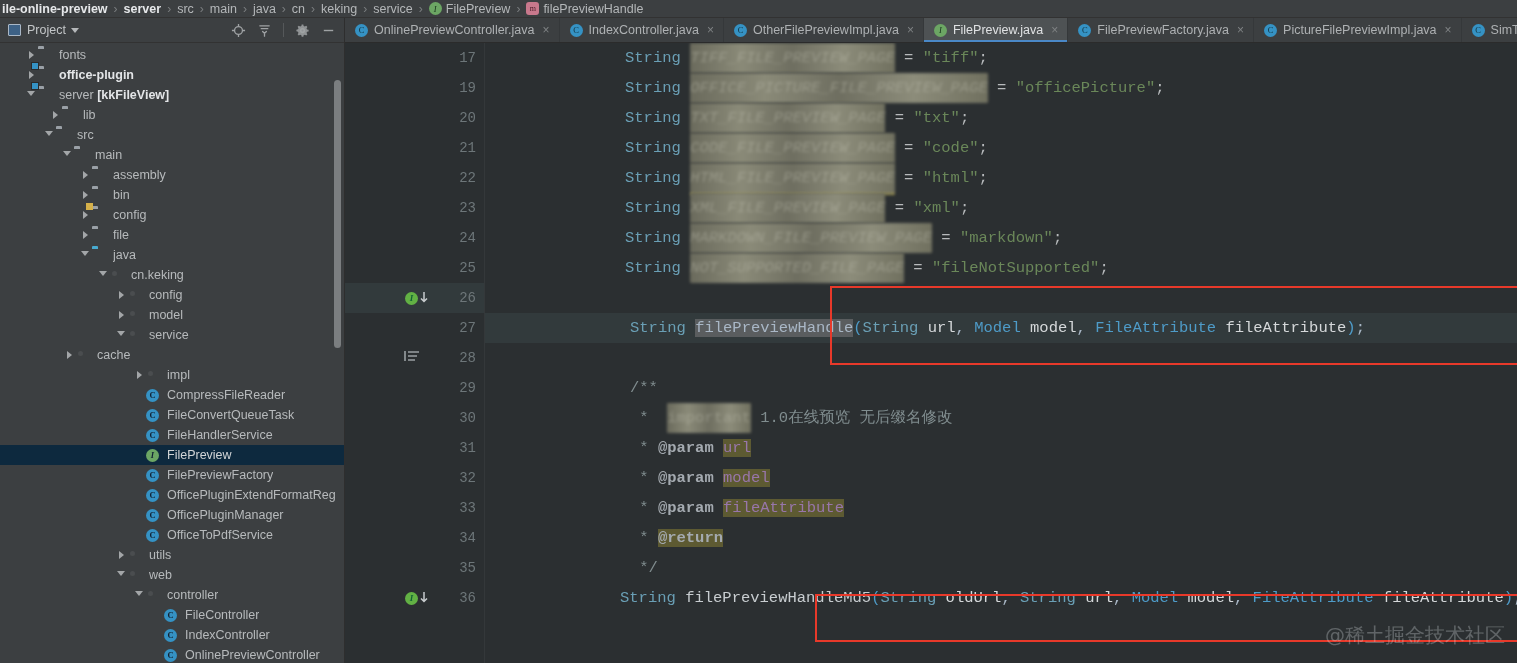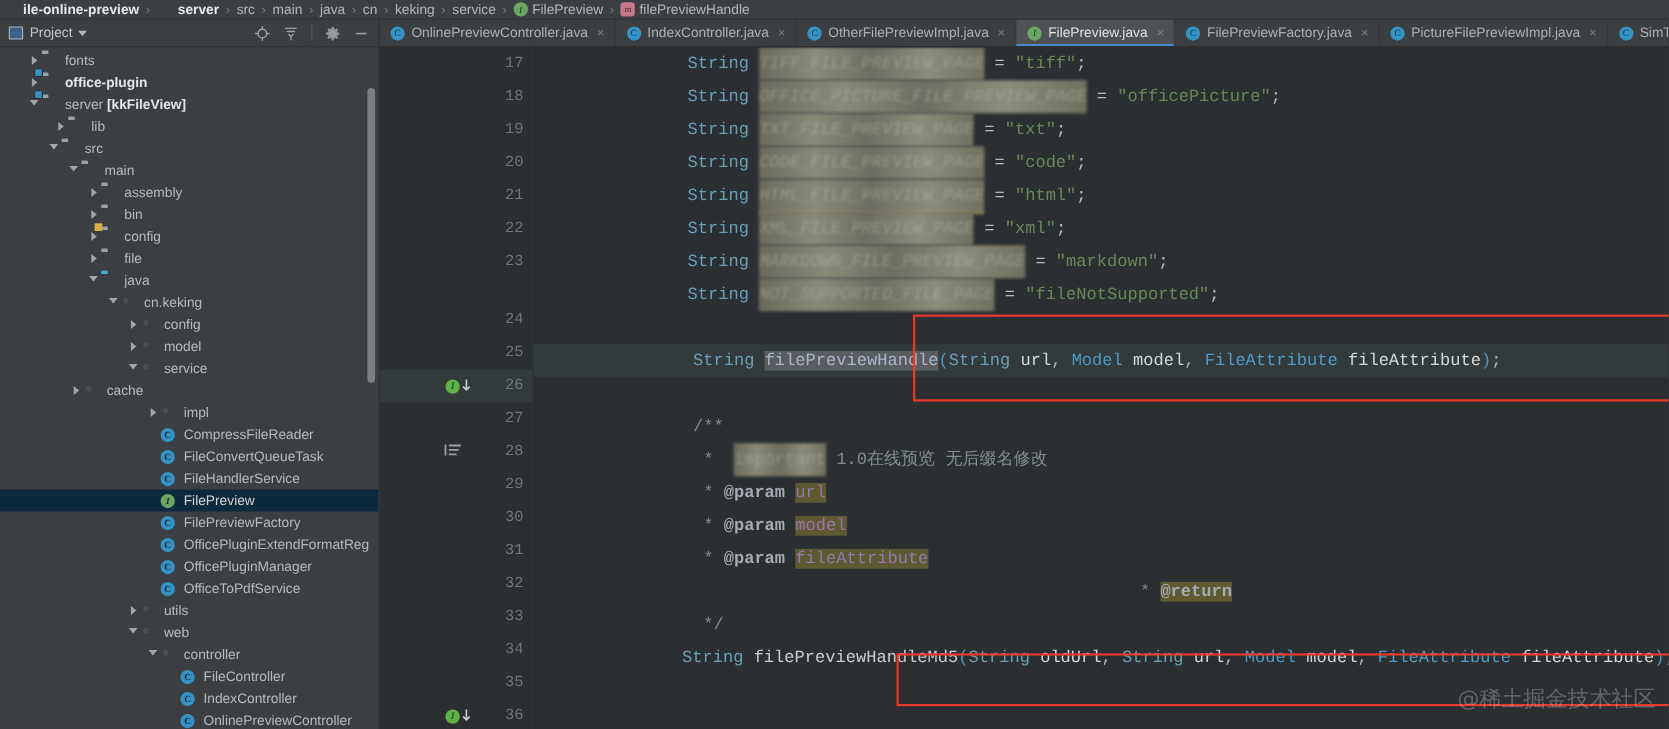--- a/index.html
+++ b/index.html
@@ -12,21 +12,21 @@
   .app { position: relative; width: 1517px; height: 663px; display: flex; flex-direction: column; }
 
   
   .breadcrumb-bar {
     height: 18px; background: #3c3f41; display: flex; align-items: center;
     padding-left: 0px; font-size: 12.5px; color: #b0b3b5; white-space: nowrap;
     border-bottom: 1px solid #323232; flex: none;
   }
   .crumb { display: flex; align-items: center; gap: 4px; padding: 0 2px; }
   .crumb-txt { color: #b4b7b9; }
-  .crumb-txt.bold { color: #e6e8ea; font-weight: bold; margin-left: 19px; }
+  .crumb-txt.bold { color: #e6e8ea; font-weight: bold; }
   .crumb-sep { color: #7a7d7f; padding: 0 4px; font-size: 12px; }
   .ic-round {
     width: 13px; height: 13px; border-radius: 50%; display: inline-flex;
     align-items: center; justify-content: center; font-size: 8.5px;
     font-family: "Liberation Serif", serif; font-style: italic; color: #1c2b1c; flex: none;
   }
   .ic-iface { background: #6ca664; color: #16321a; }
   .ic-method { background: #c8788c; color: #4a1c28; border-radius: 3px; font-style: normal; font-size: 8px;}
 
   
@@ -513,39 +513,36 @@
           <div class="tab">
             <span class="ic-round " style="background: rgb(53, 146, 196); color: rgb(17, 51, 63); font-style: normal;">C</span>
             <span>SimTex</span>
           </div>
         </div>
       <div class="editor-wrap">
         <div class="gutter" id="gutter">
             <div class="gl" style="position: relative;">
               <span class="ln">17</span>
             </div>
-            <div class="gl" style="position: relative;">
-              <span class="ln">18</span>
-            </div>
             <div class="gl" style="position: relative; padding-left: 20px;">
               <span class="ln">19</span>
             </div>
             <div class="gl" style="position: relative;">
               <span class="ln">20</span>
             </div>
             <div class="gl" style="position: relative;">
               <span class="ln">21</span>
             </div>
             <div class="gl" style="position: relative;">
               <span class="ln">22</span>
             </div>
             <div class="gl" style="position: relative;">
               <span class="ln">23</span>
             </div>
-            <div class="gl" style="position: relative; margin-top: 23px;">
+            <div class="gl" style="position: relative;">
               <span class="ln">24</span>
             </div>
             <div class="gl" style="position: relative;">
               <span class="ln">25</span>
             </div>
             <div class="gl" style="position: relative; background: rgb(50, 58, 60);">
               <span style="position:absolute;left:60px;display:inline-flex;align-items:center;gap:1px">
                 <span style="width:13px;height:13px;border-radius:50%;background:#62b144;color:#163;display:inline-flex;align-items:center;justify-content:center;font-size:9px;font-family:'Liberation Serif',serif;font-style:italic;font-weight:bold">I</span>
                 <svg width="10" height="14" viewBox="0 0 10 14">
                   <path d="M5 1v9M2 7.5l3 3 3-3" stroke="#c8ccce" stroke-width="1.5" fill="none"></path>
@@ -604,21 +601,21 @@
             <div class="cl" style="padding-left: 140px;"><span class="kw">String</span> <span class="const blur">MARKDOWN_FILE_PREVIEW_PAGE</span><span class="op"> = </span><span class="str">"markdown"</span><span class="op">;</span></div>
             <div class="cl" style="padding-left: 140px;"><span class="kw">String</span> <span class="const blur">NOT_SUPPORTED_FILE_PAGE</span><span class="op"> = </span><span class="str">"fileNotSupported"</span><span class="op">;</span></div>
             <div class="cl">&nbsp;</div>
             <div class="cl caret" style="padding-left: 145px;"><span class="kw">String</span> <span class="sel-word">filePreviewHandle</span><span class="type">(</span><span class="kw">String</span> <span class="param">url</span>, <span class="type">Model</span> <span class="param">model</span>, <span class="type">FileAttribute</span> <span class="param">fileAttribute</span><span class="type">)</span>;</div>
             <div class="cl">&nbsp;</div>
             <div class="cl" style="padding-left: 145px;"><span class="cmt">/**</span></div>
             <div class="cl" style="padding-left: 145px;"><span class="cmt"> *  </span><span class="cmt blur">important</span><span class="cmt"> 1.0在线预览 无后缀名修改</span></div>
             <div class="cl" style="padding-left: 145px;"><span class="cmt"> * </span><span class="tagp">@param</span> <span class="pname hl-olive">url</span></div>
             <div class="cl" style="padding-left: 145px;"><span class="cmt"> * </span><span class="tagp">@param</span> <span class="pname hl-olive">model</span></div>
             <div class="cl" style="padding-left: 145px;"><span class="cmt"> * </span><span class="tagp">@param</span> <span class="pname hl-olive">fileAttribute</span></div>
-            <div class="cl" style="padding-left: 145px; text-align: center;"><span class="cmt"> * </span><span class="tagp hl-olive">@return</span></div>
+            <div class="cl" style="padding-left: 145px;"><span class="cmt"> * </span><span class="tagp hl-olive">@return</span></div>
             <div class="cl" style="padding-left: 145px;"><span class="cmt"> */</span></div>
             <div class="cl" style="padding-left: 135px;"><span class="kw">String</span> <span class="cn">filePreviewHandleMd5</span><span class="type">(</span><span class="kw">String</span> <span class="param">oldUrl</span>, <span class="kw">String</span> <span class="param">url</span>, <span class="type">Model</span> <span class="param">model</span>, <span class="type">FileAttribute</span> <span class="param">fileAttribute</span><span class="type">)</span>;</div>
           </div>
 
         <div class="red-box" style="left:485px; top:243px; width:850px; height:79px;"></div>
         <div class="red-box" style="left:470px; top:551px; width:1040px; height:48px;"></div>
 
         <div class="watermark">@稀土掘金技术社区</div>
       </div>
     </div>

